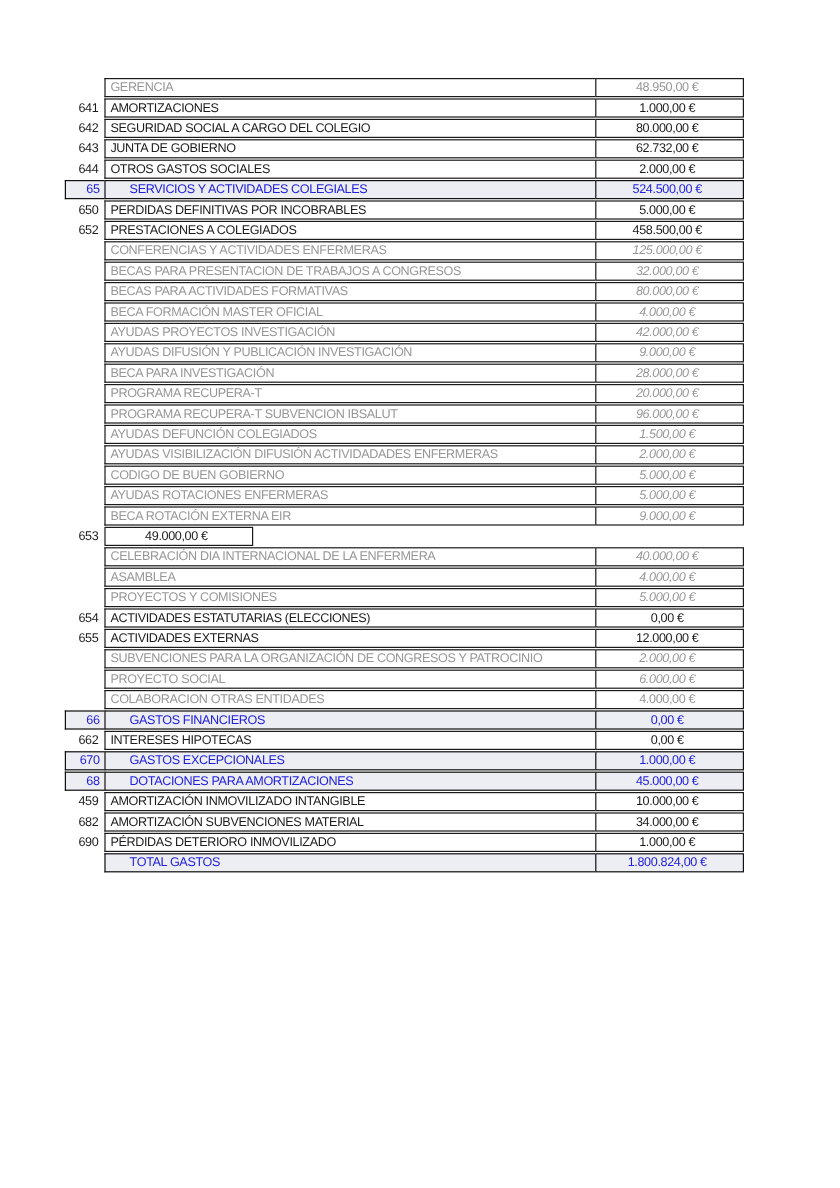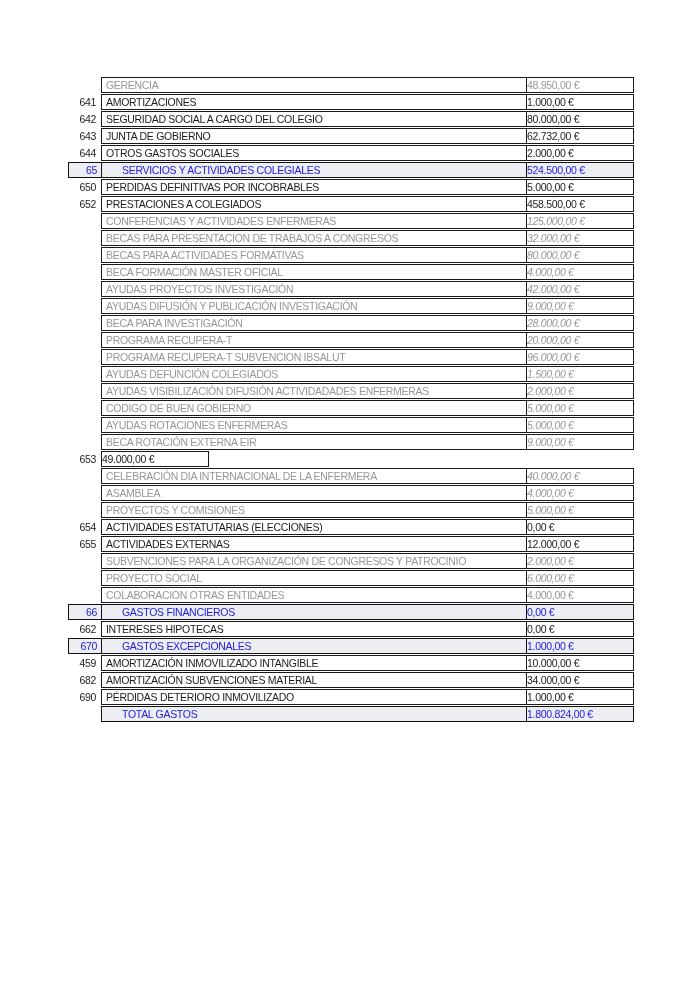--- a/index.html
+++ b/index.html
@@ -12,23 +12,22 @@
   html,body{margin:0;padding:0;background:#fff;}
   .page{
     position:relative;
     width:700px;height:990px;
     background:#fff;
     font-family:"Liberation Sans","DejaVu Sans",sans-serif;
     overflow:hidden;
   }
   .budget-table{
     position:absolute;
-    left:68px;top:65px;
+    left:54px;top:65px;
     width:566px;
-    margin-top:12px;
   }
   .row{
     display:flex;
     height:16px;
     margin-bottom:1px;
     font-size:10.5px;
     letter-spacing:-0.3px;
     color:var(--ink);
   }
   .cell{
@@ -44,23 +43,23 @@
     padding:0 4px 0 0;
     border:1px solid transparent;
   }
   .desc{
     flex:1;
     border:1px solid var(--border);
     border-right:none;
     padding:0 0 0 4px;
   }
   .amount{
-    width:108px;
+    width:124px;
     border:1px solid var(--border);
-    text-align:left;
+    text-align:center;
     padding:0 4px 0 0;
   }
   
   .row.sub .desc,.row.subplain .desc{color:var(--gray);}
   .row.sub .amount,.row.subplain .amount{color:var(--gray);}
   .row.sub .amount{font-style:italic;}
   
   .row.highlight .desc,
   .row.highlight .amount{
     color:var(--blue);
@@ -277,20 +276,25 @@
     <div class="cell desc">INTERESES HIPOTECAS</div>
     <div class="cell amount">0,00 €</div>
   </div>
 
   <div class="row highlight">
     <div class="cell code filled">670</div>
     <div class="cell desc">GASTOS EXCEPCIONALES</div>
     <div class="cell amount">1.000,00 €</div>
   </div>
 
+  <div class="row highlight">
+    <div class="cell code filled">68</div>
+    <div class="cell desc">DOTACIONES PARA AMORTIZACIONES</div>
+    <div class="cell amount">45.000,00 €</div>
+  </div>
 
   <div class="row main">
     <div class="cell code filled">459</div>
     <div class="cell desc">AMORTIZACIÓN INMOVILIZADO INTANGIBLE</div>
     <div class="cell amount">10.000,00 €</div>
   </div>
 
   <div class="row main">
     <div class="cell code filled">682</div>
     <div class="cell desc">AMORTIZACIÓN SUBVENCIONES MATERIAL</div>

